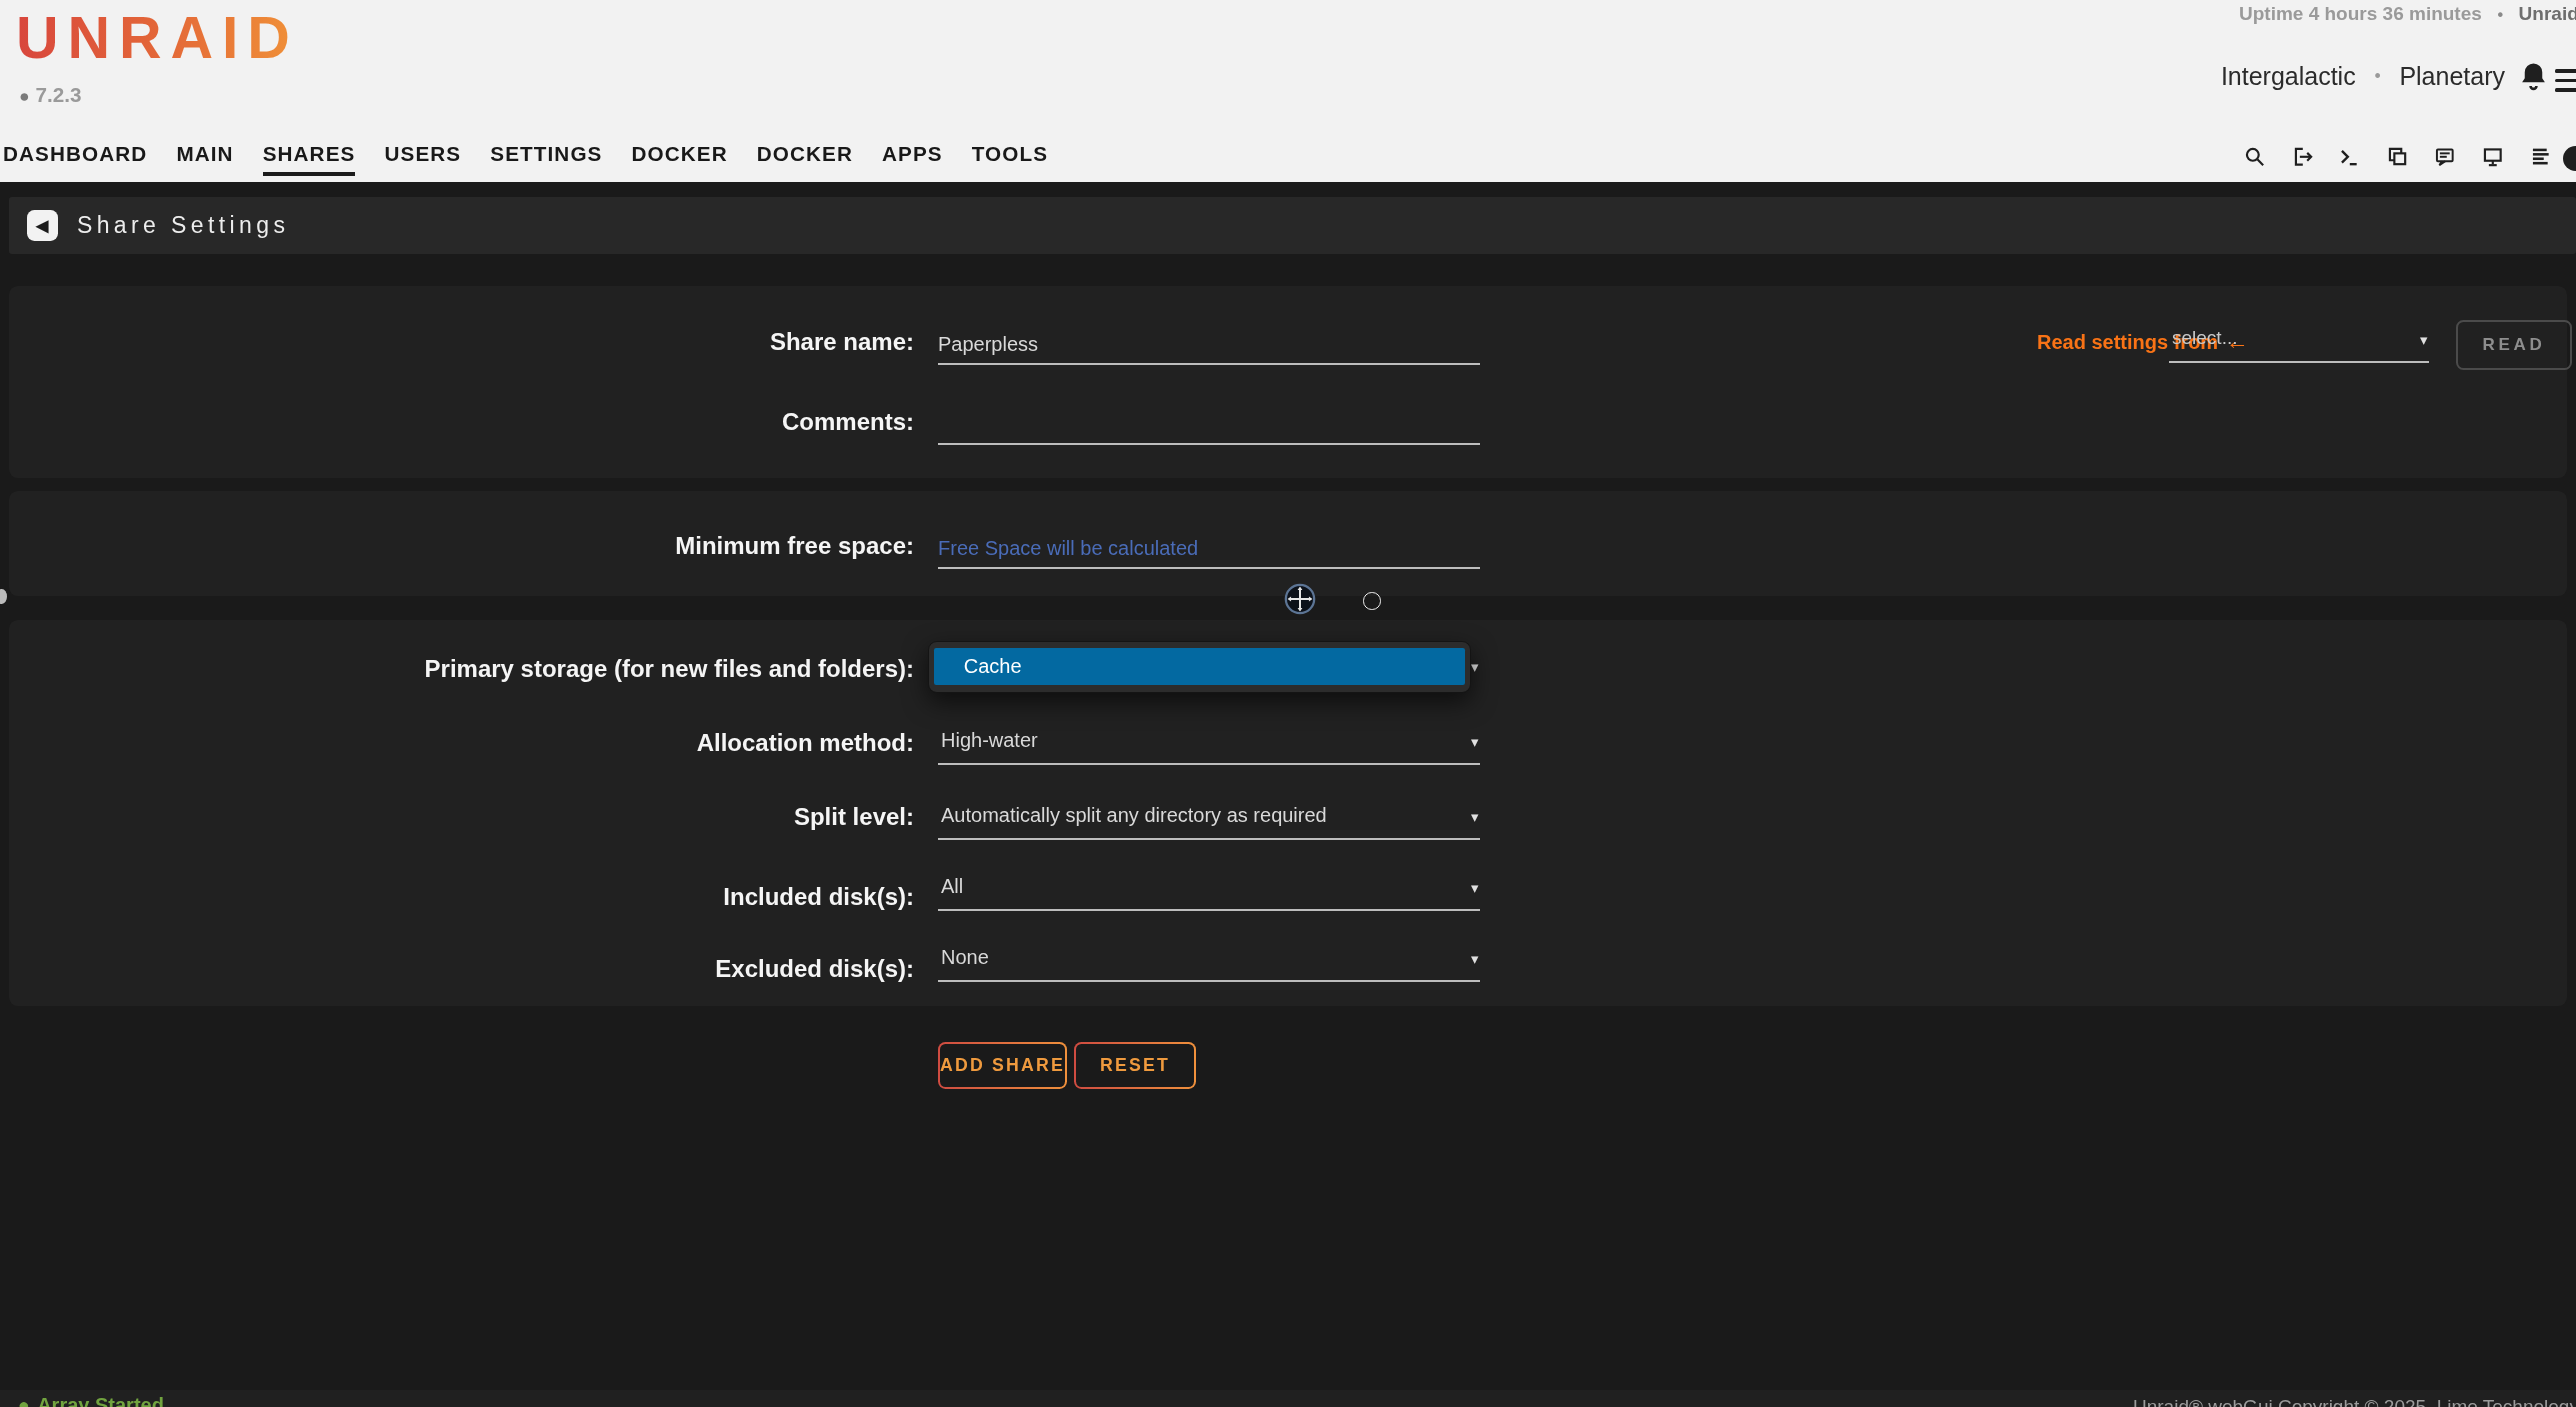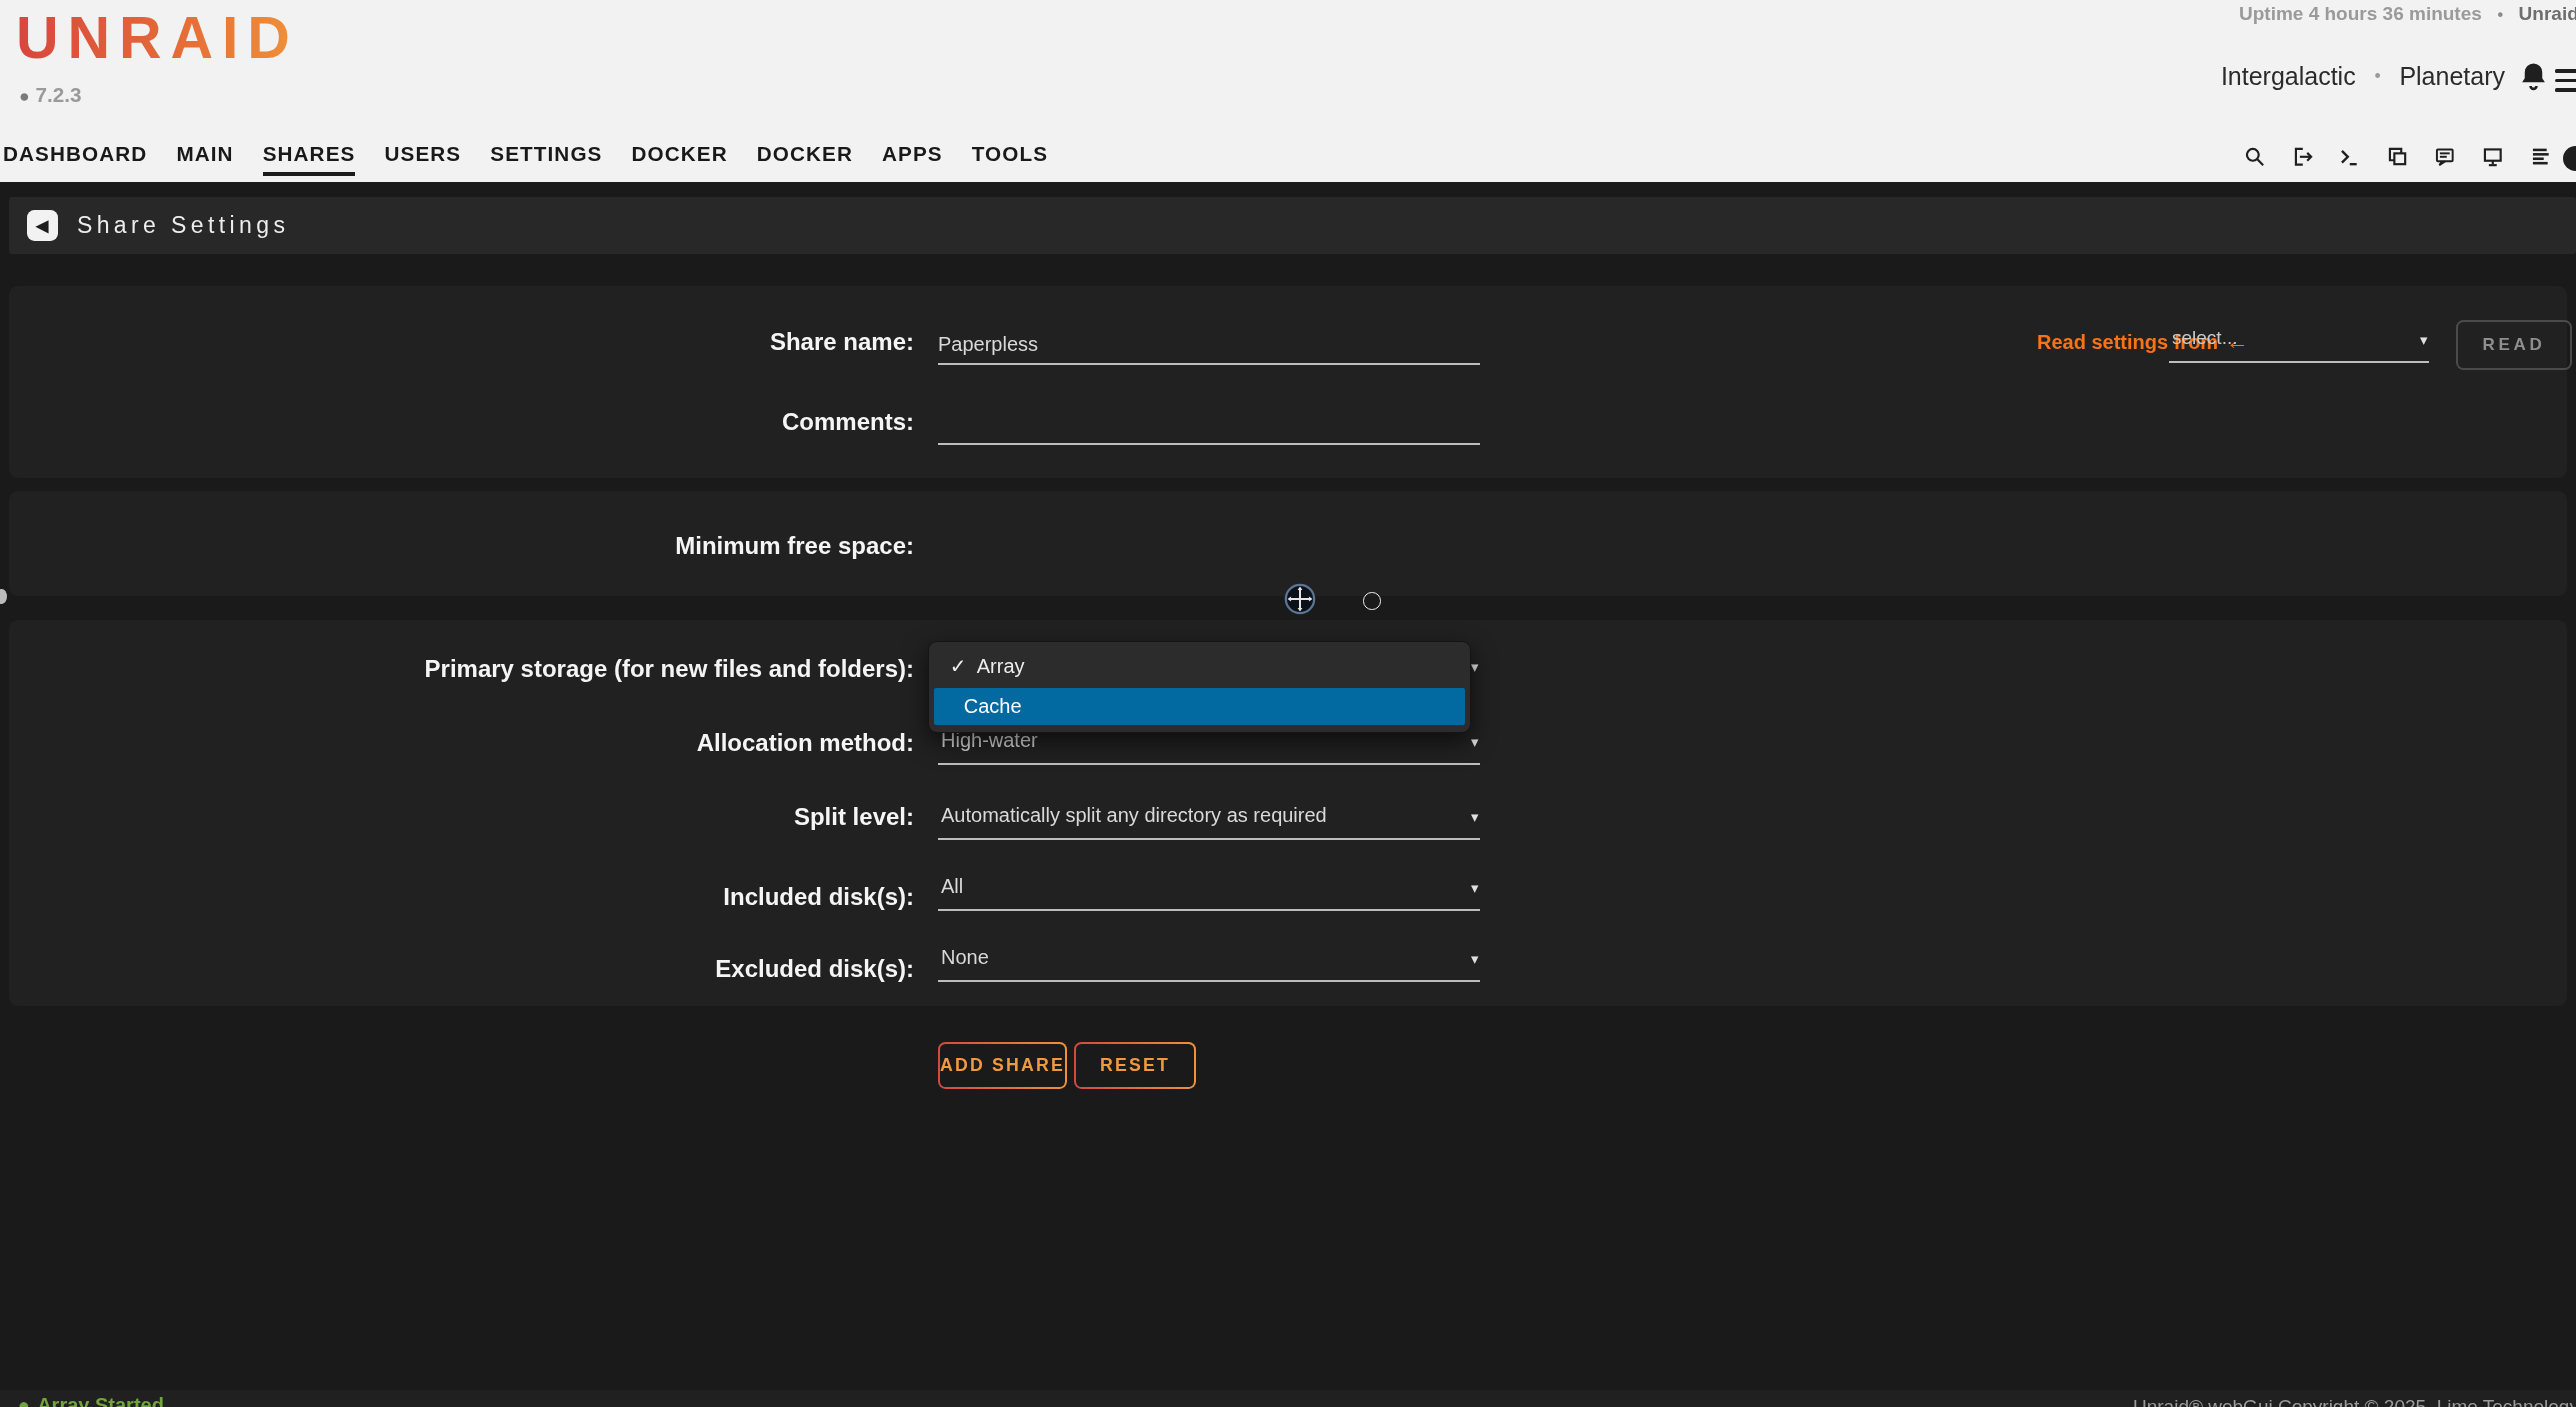--- a/index.html
+++ b/index.html
@@ -200,35 +200,33 @@
   <div class="sel read-sel">
     <span class="val">select...</span>
     <span class="caret">▾</span>
   </div>
   <div class="read-btn">READ</div>
 
   <div class="lab" style="top:408px;">Comments:</div>
   <input class="uinput" style="top: 405px;" value="">
 
   <div class="lab" style="top:532px;">Minimum free space:</div>
+  <input class="uinput" style="top: 529px;" placeholder="Free Space will be calculated">
 
   <svg class="move-cursor" viewBox="0 0 24 24">
     <circle cx="12" cy="12" r="10" fill="#0c1119" stroke="#5c7494" stroke-width="1.6"></circle>
     <path d="M12 5v14M5 12h14" stroke="#e6e6e6" stroke-width="1.4" fill="none"></path>
     <path d="M12 3.2l1.7 2.5h-3.4zM12 20.8l1.7-2.5h-3.4zM3.2 12l2.5-1.7v3.4zM20.8 12l-2.5-1.7v3.4z" fill="#e6e6e6"></path>
   </svg>
   <div class="click-ring"></div>
   <div class="edge-blip"></div>
 
   <div class="lab" style="top:655px;">Primary storage (for new files and folders):</div>
   <span class="prim-caret">▾</span>
   <div class="dropdown">
-    <div class="opt opt-array">
-      <span class="opt-check">✓</span><span>Array</span>
-    </div>
     <div class="opt opt-cache">
       <span>Cache</span>
     </div>
   </div>
 
   <div class="lab" style="top:729px;">Allocation method:</div>
   <div class="sel" style="top:727px;">
     <span class="val">High-water</span>
     <span class="caret">▾</span>
   </div>

